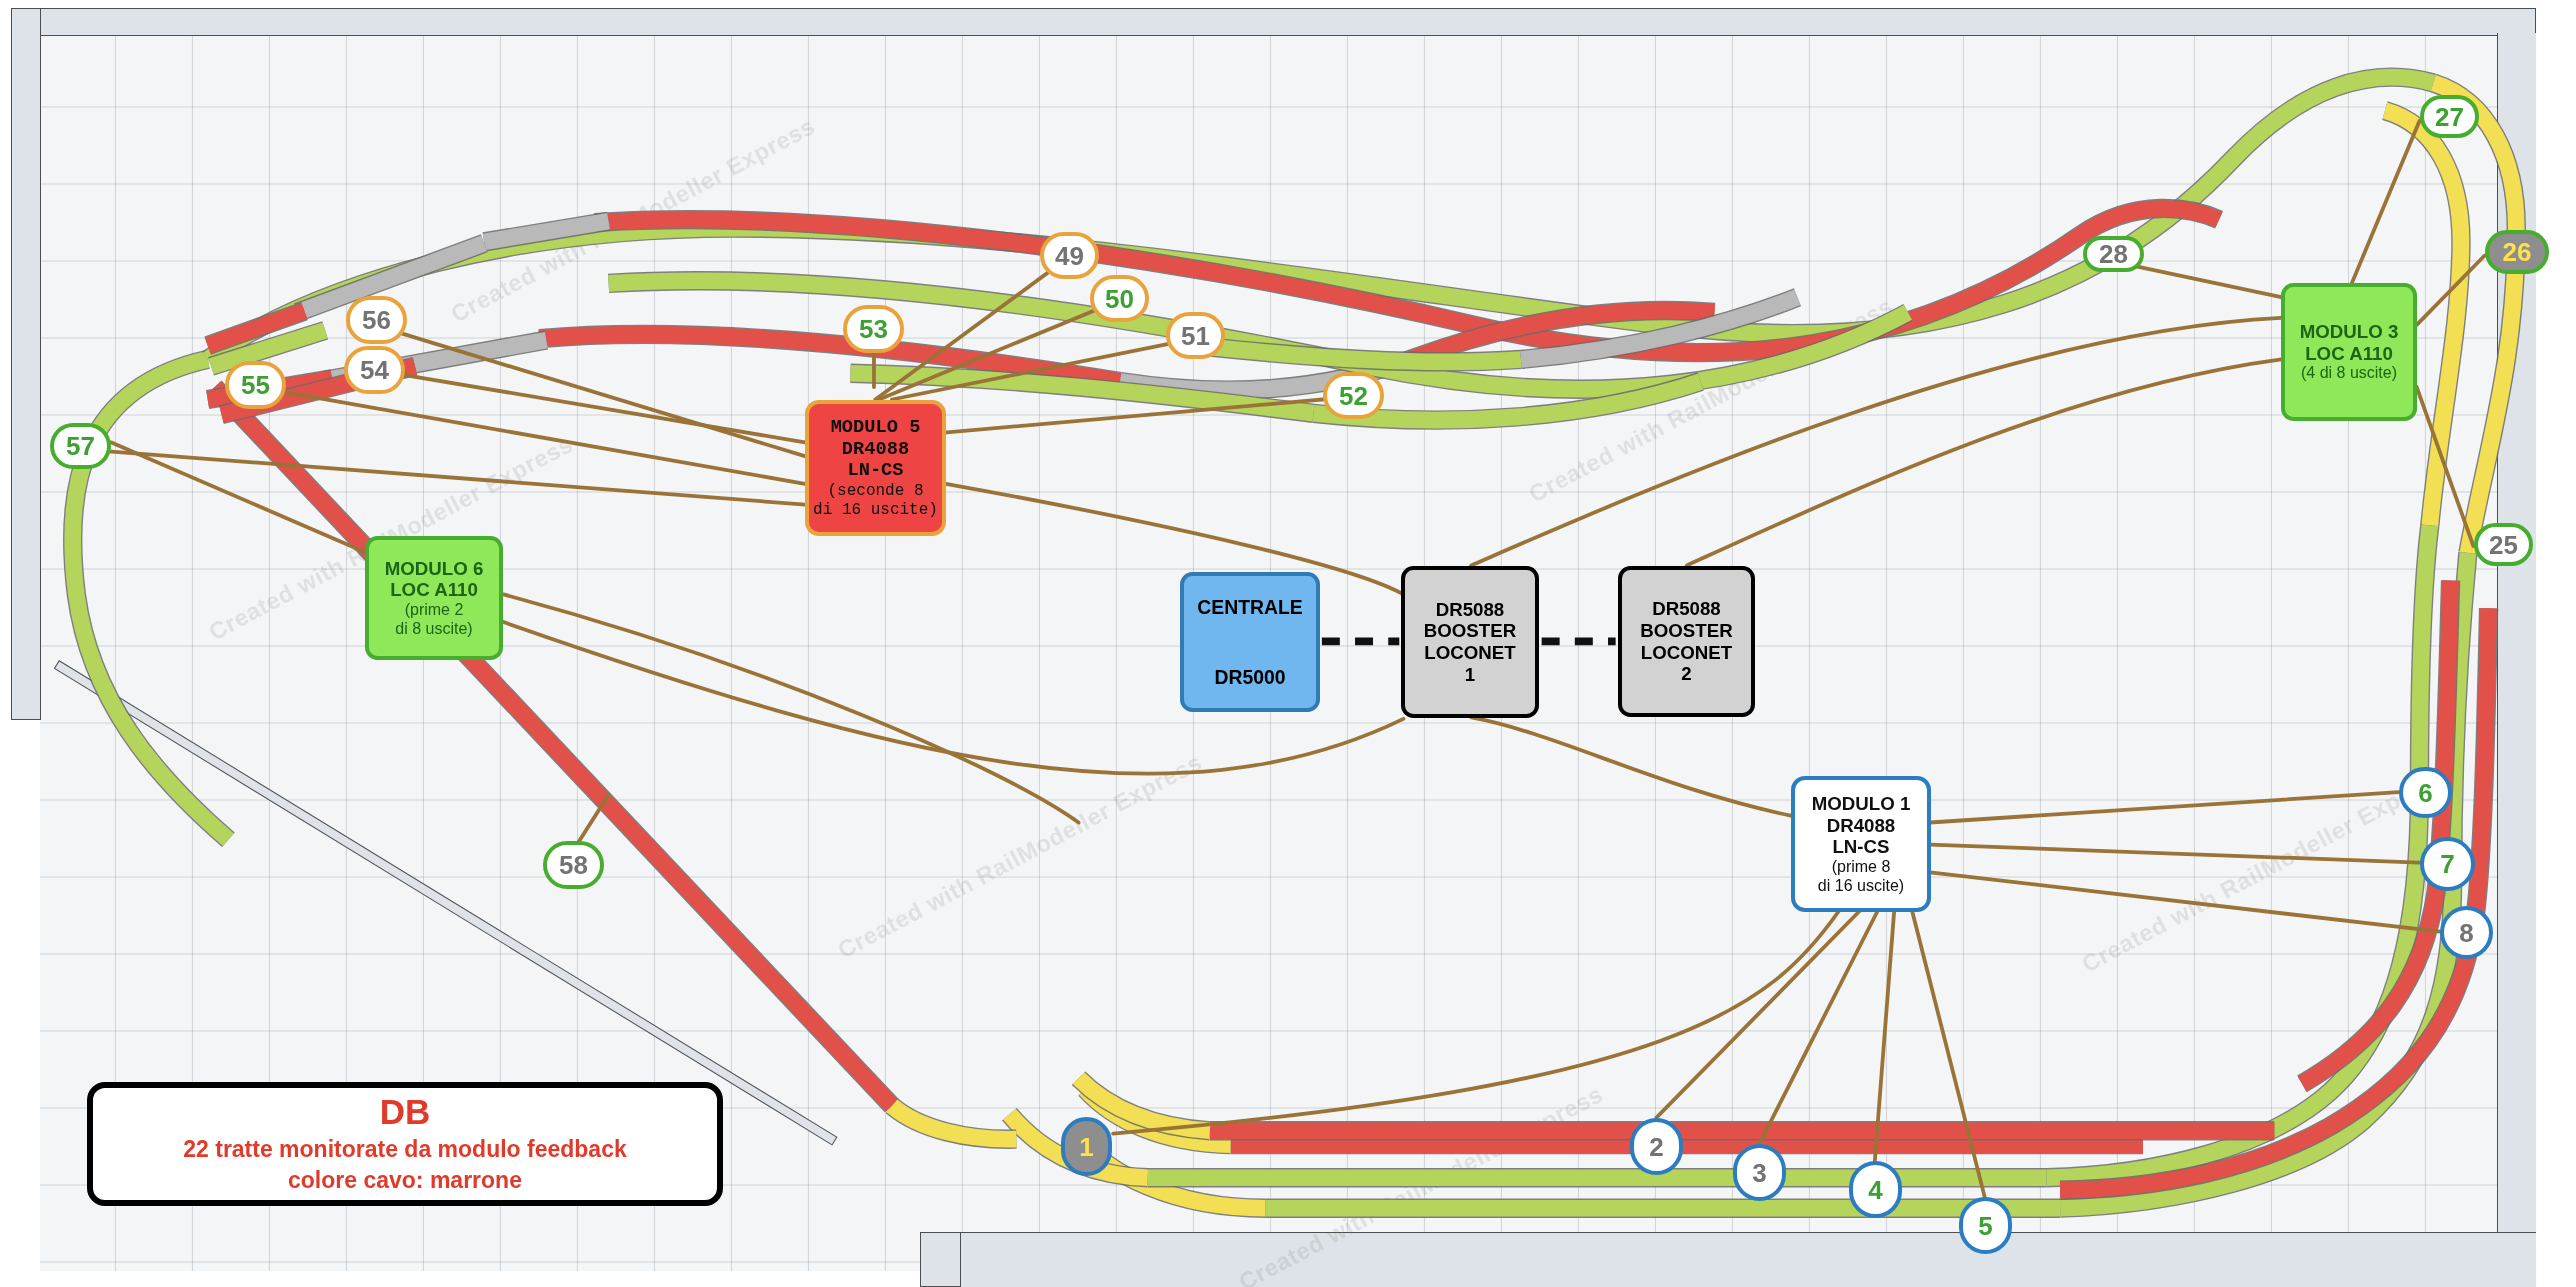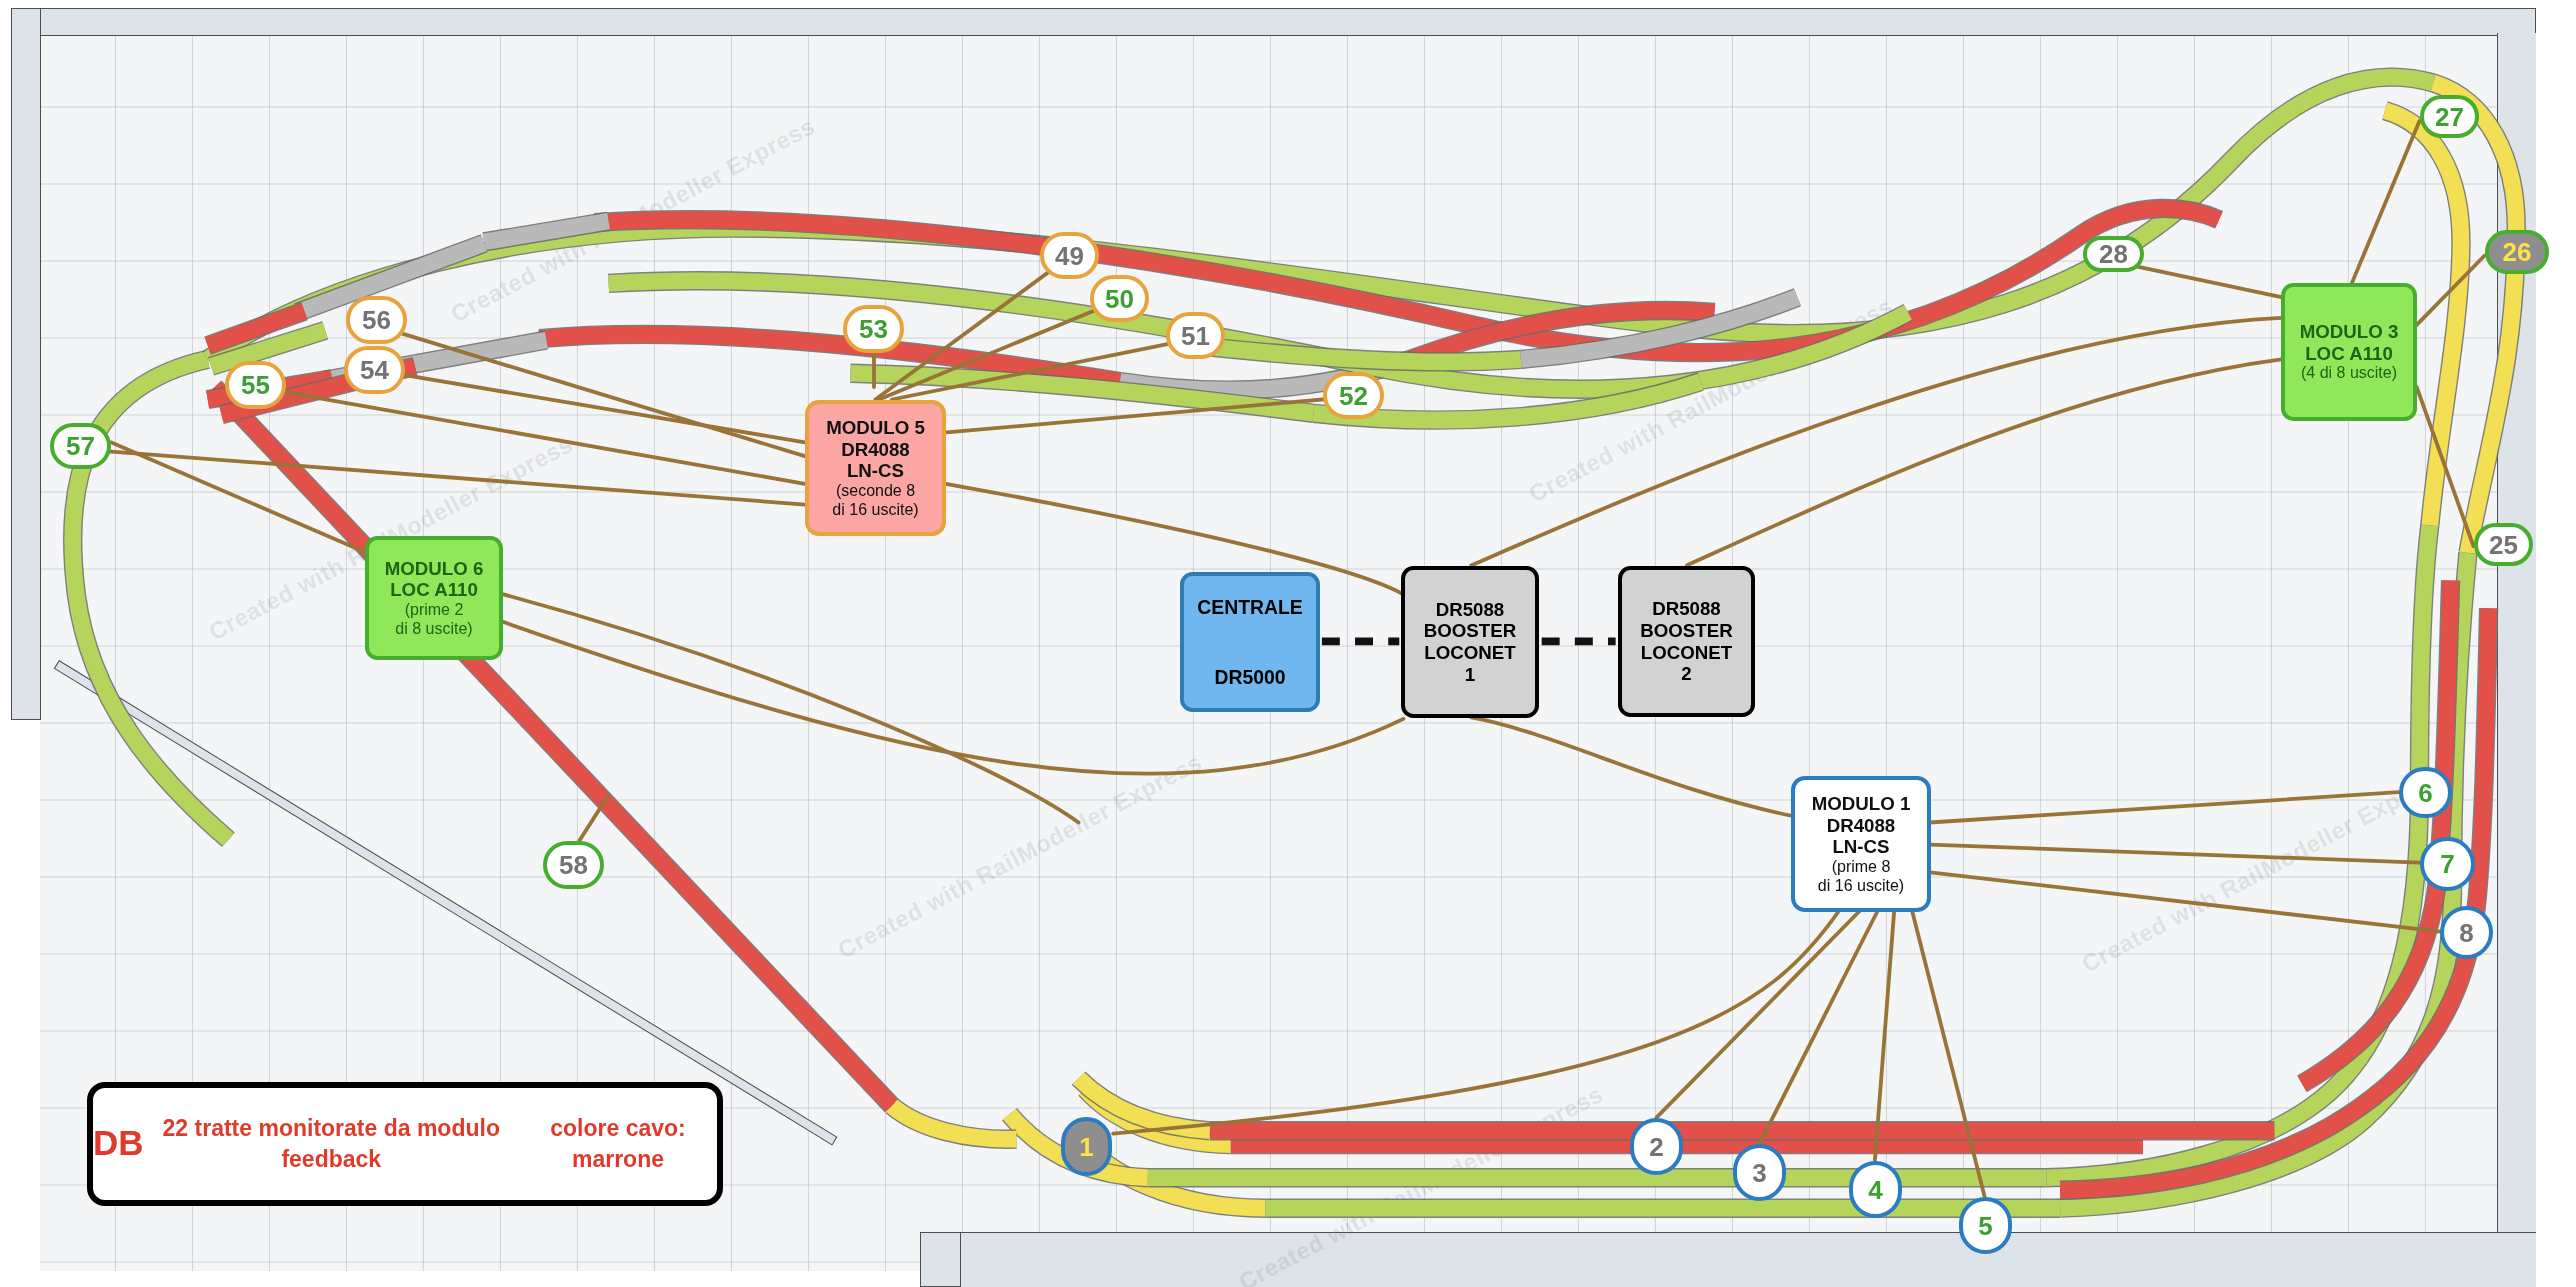--- a/index.html
+++ b/index.html
@@ -28,41 +28,41 @@
   .wm{position:absolute;color:rgba(120,120,120,.16);font-size:23.5px;font-weight:700;
       transform:rotate(-28deg);white-space:nowrap;pointer-events:none;
       font-family:"Liberation Sans",sans-serif;letter-spacing:0.7px;}
 
   
   .modbox{position:absolute;box-sizing:border-box;display:flex;flex-direction:column;
      align-items:center;justify-content:center;text-align:center;line-height:1.16;}
   .modbox .ln{display:block;}
   .modbox .b{font-weight:700;}
 
-  .mod-orange{background:#fca5a5;border:4.8px solid #e8a33d;border-radius:14px;color:#101010;}
+  .mod-orange{background:#ef4444;border:4.8px solid #e8a33d;border-radius:14px;color:#101010;font-family:Liberation Mono, monospace;}
   .mod-blue  {background:#ffffff;border:4.8px solid #2b7cc0;border-radius:14px;color:#101010;}
   .mod-green {background:#8ee85a;border:4.8px solid #46ad2e;border-radius:12.4px;color:#1d6415;}
   .mod-cyan  {background:#6fb7ee;border:4.1px solid #2f7bb5;border-radius:12.4px;color:#000000;gap:48px;}
   .mod-gray  {background:#d2d2d2;border:4.8px solid #000000;border-radius:12.4px;color:#000000;}
 
   
   .pill{position:absolute;box-sizing:border-box;display:flex;align-items:center;justify-content:center;
         background:#ffffff;border-radius:691px;font-weight:700;line-height:1;}
   .pill.o{border:4.1px solid #e8a33d;}
   .pill.g{border:4.1px solid #46ad2e;}
   .pill.b{border:4.8px solid #2b7cc0;}
   .pill.sel{background:#8e8e8e;color:#ffe14a !important;}
   .num-red{color:#737373;}
   .num-green{color:#3ca032;}
   .num-yellow{color:#ffe14a;}
 
   
   .legend{position:absolute;left:87px;top:1082px;width:636px;height:124px;
      background:#ffffff;border:6.2px solid #000000;border-radius:18px;box-sizing:border-box;
-     display:flex;flex-direction:row;align-items:center;justify-content:center;
+     display:flex;flex-direction:column;align-items:center;justify-content:center;
      color:#e03b2a;text-align:center;}
   .legend .t1{font-size:35px;font-weight:700;margin-bottom:2.8px;}
   .legend .t2{font-size:23px;font-weight:700;line-height:1.35;}
 </style>
 </head>
 <body>
 
 <div id="stage">
 
   <div class="board">

